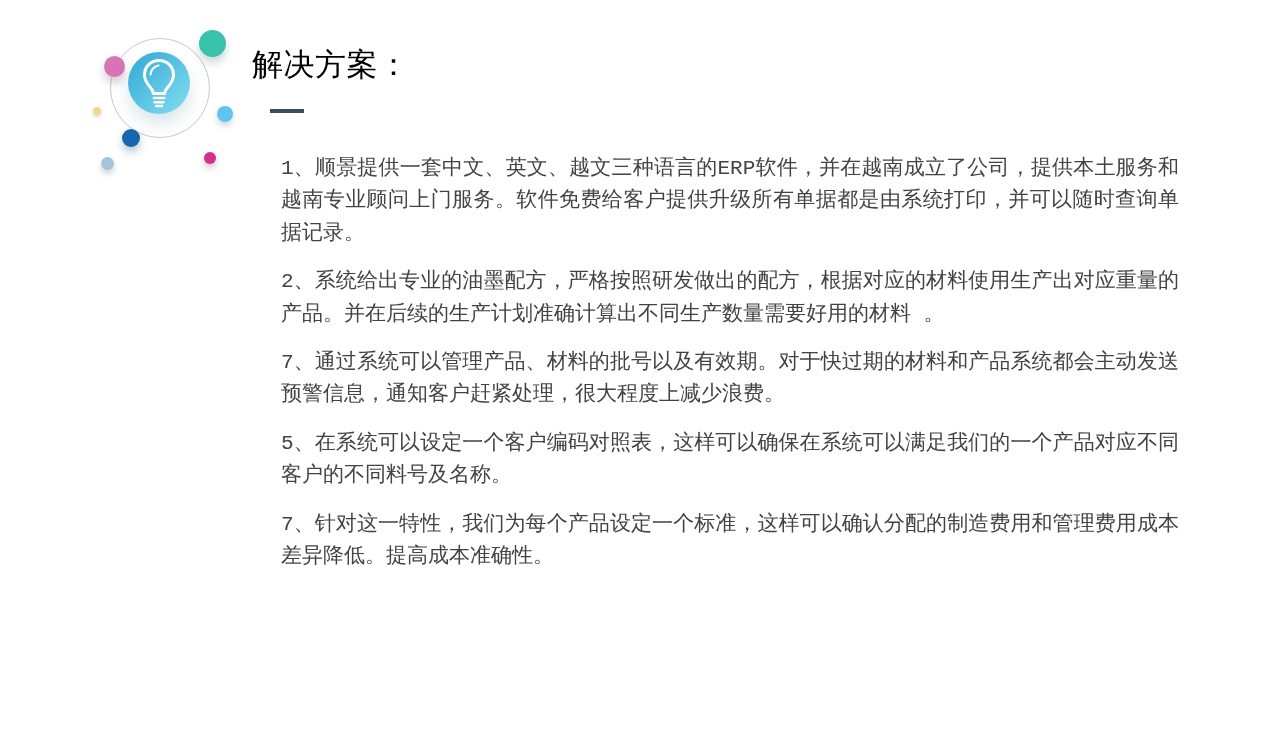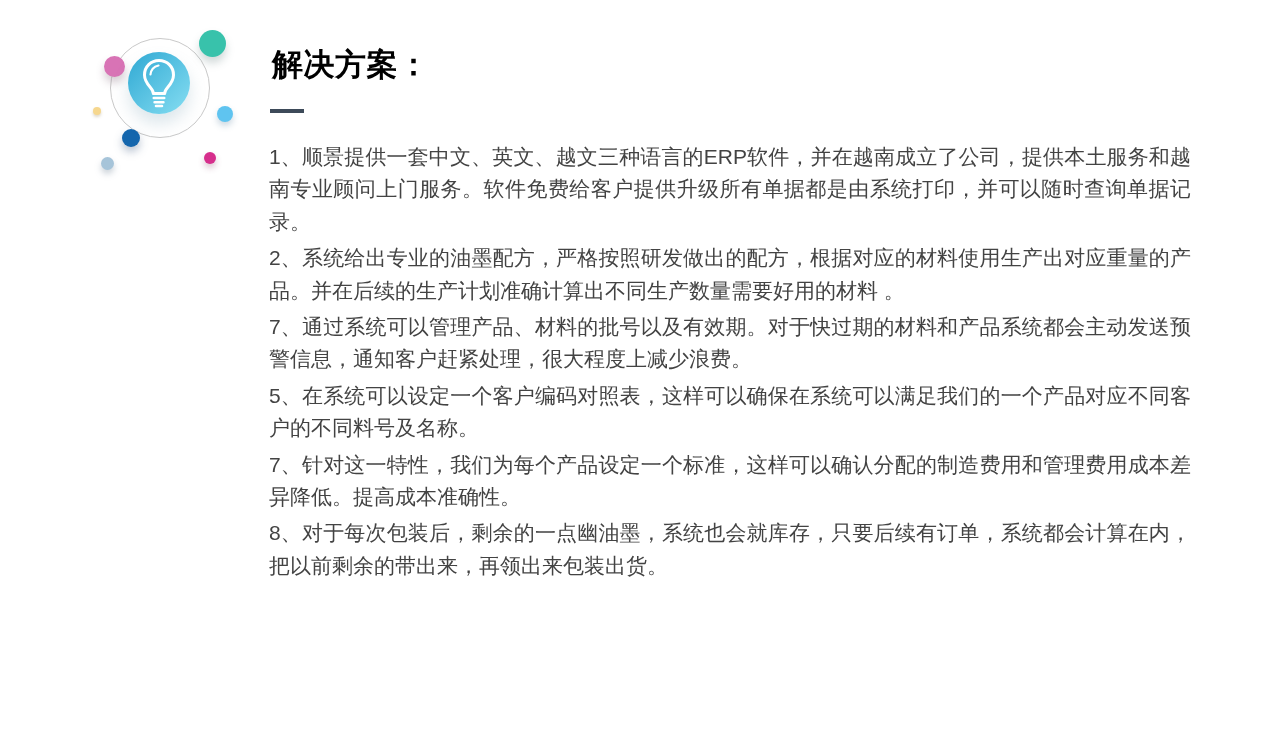--- a/index.html
+++ b/index.html
@@ -55,26 +55,26 @@
   .dot-pink     { left: 19px;  top: 31px;  width: 21px; height: 21px; box-shadow: 0 6px 9px rgba(120,90,110,.30); }
   .dot-yellow   { left: 8px;   top: 82px;  width: 8px;  height: 8px;  box-shadow: 0 2px 3px rgba(150,130,80,.3); }
   .dot-sky      { left: 132px; top: 81px;  width: 16px; height: 16px; box-shadow: 0 4px 6px rgba(90,130,160,.3); }
   .dot-blue     { left: 37px;  top: 104px; width: 18px; height: 18px; box-shadow: 0 5px 8px rgba(60,90,130,.35); }
   .dot-magenta  { left: 119px; top: 127px; width: 12px; height: 12px; box-shadow: 0 4px 6px rgba(140,60,100,.3); }
   .dot-grayblue { left: 16px;  top: 132px; width: 13px; height: 13px; box-shadow: 0 4px 6px rgba(110,130,150,.35); }
 
   
   .page-title {
     position: absolute;
-    left: 272px;
+    left: 252px;
     top: 44px;
     margin: 0;
     font-size: 31px;
     line-height: 42px;
-    font-weight: 700;
+    font-weight: 400;
     color: var(--title-color, #000000);
     letter-spacing: 0.5px;
   }
   .title-underline {
     position: absolute;
     left: 270px;
     top: 109px;
     width: 34px;
     height: 4px;
     background: var(--underline-color, #3d4a59);
@@ -85,22 +85,23 @@
     position: absolute;
     left: 265px;
     top: 137px;
     width: 930px;
     font-size: 21px;
     line-height: 32.4px;
     color: var(--text-color, #434343);
     text-align: justify;
   }
   .solution-list p {
-    margin: 4px;
+    margin: 16px;
     padding: 0;
+    font-family: Liberation Mono, monospace;
   }
 </style>
 </head>
 <body>
 
 <div class="canvas">
 
   <div class="icon-group">
     <div class="orbit-ring"></div>
 
@@ -123,16 +124,15 @@
 
   <h1 class="page-title">解决方案：</h1>
   <div class="title-underline"></div>
 
   <div class="solution-list">
     <p>1、顺景提供一套中文、英文、越文三种语言的ERP软件，并在越南成立了公司，提供本土服务和越南专业顾问上门服务。软件免费给客户提供升级所有单据都是由系统打印，并可以随时查询单据记录。</p>
     <p>2、系统给出专业的油墨配方，严格按照研发做出的配方，根据对应的材料使用生产出对应重量的产品。并在后续的生产计划准确计算出不同生产数量需要好用的材料 。</p>
     <p>7、通过系统可以管理产品、材料的批号以及有效期。对于快过期的材料和产品系统都会主动发送预警信息，通知客户赶紧处理，很大程度上减少浪费。</p>
     <p>5、在系统可以设定一个客户编码对照表，这样可以确保在系统可以满足我们的一个产品对应不同客户的不同料号及名称。</p>
     <p>7、针对这一特性，我们为每个产品设定一个标准，这样可以确认分配的制造费用和管理费用成本差异降低。提高成本准确性。</p>
-    <p>8、对于每次包装后，剩余的一点幽油墨，系统也会就库存，只要后续有订单，系统都会计算在内，把以前剩余的带出来，再领出来包装出货。</p>
   </div>
 
 </div>
 
 </body></html>

